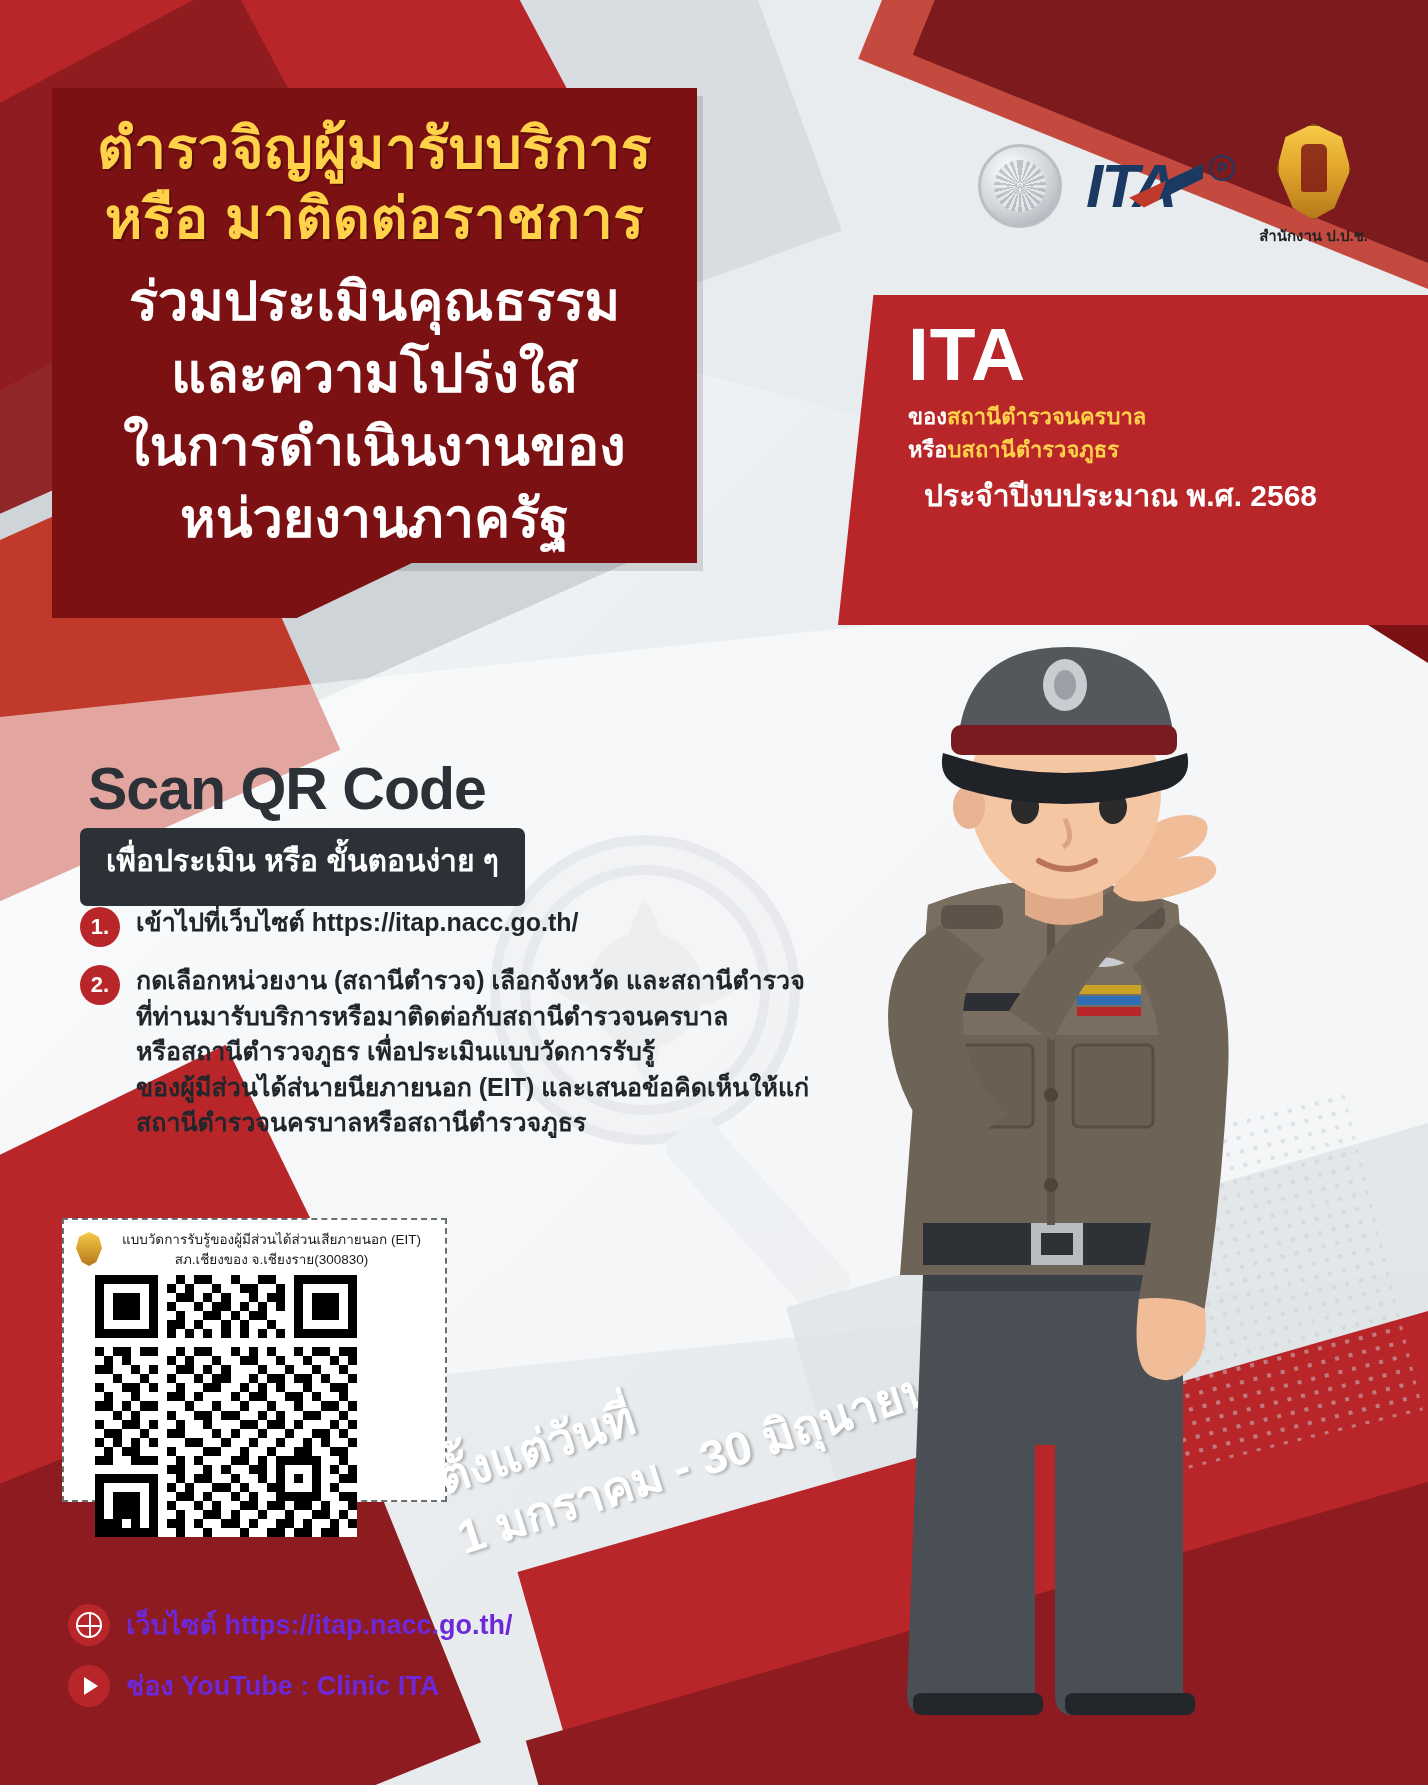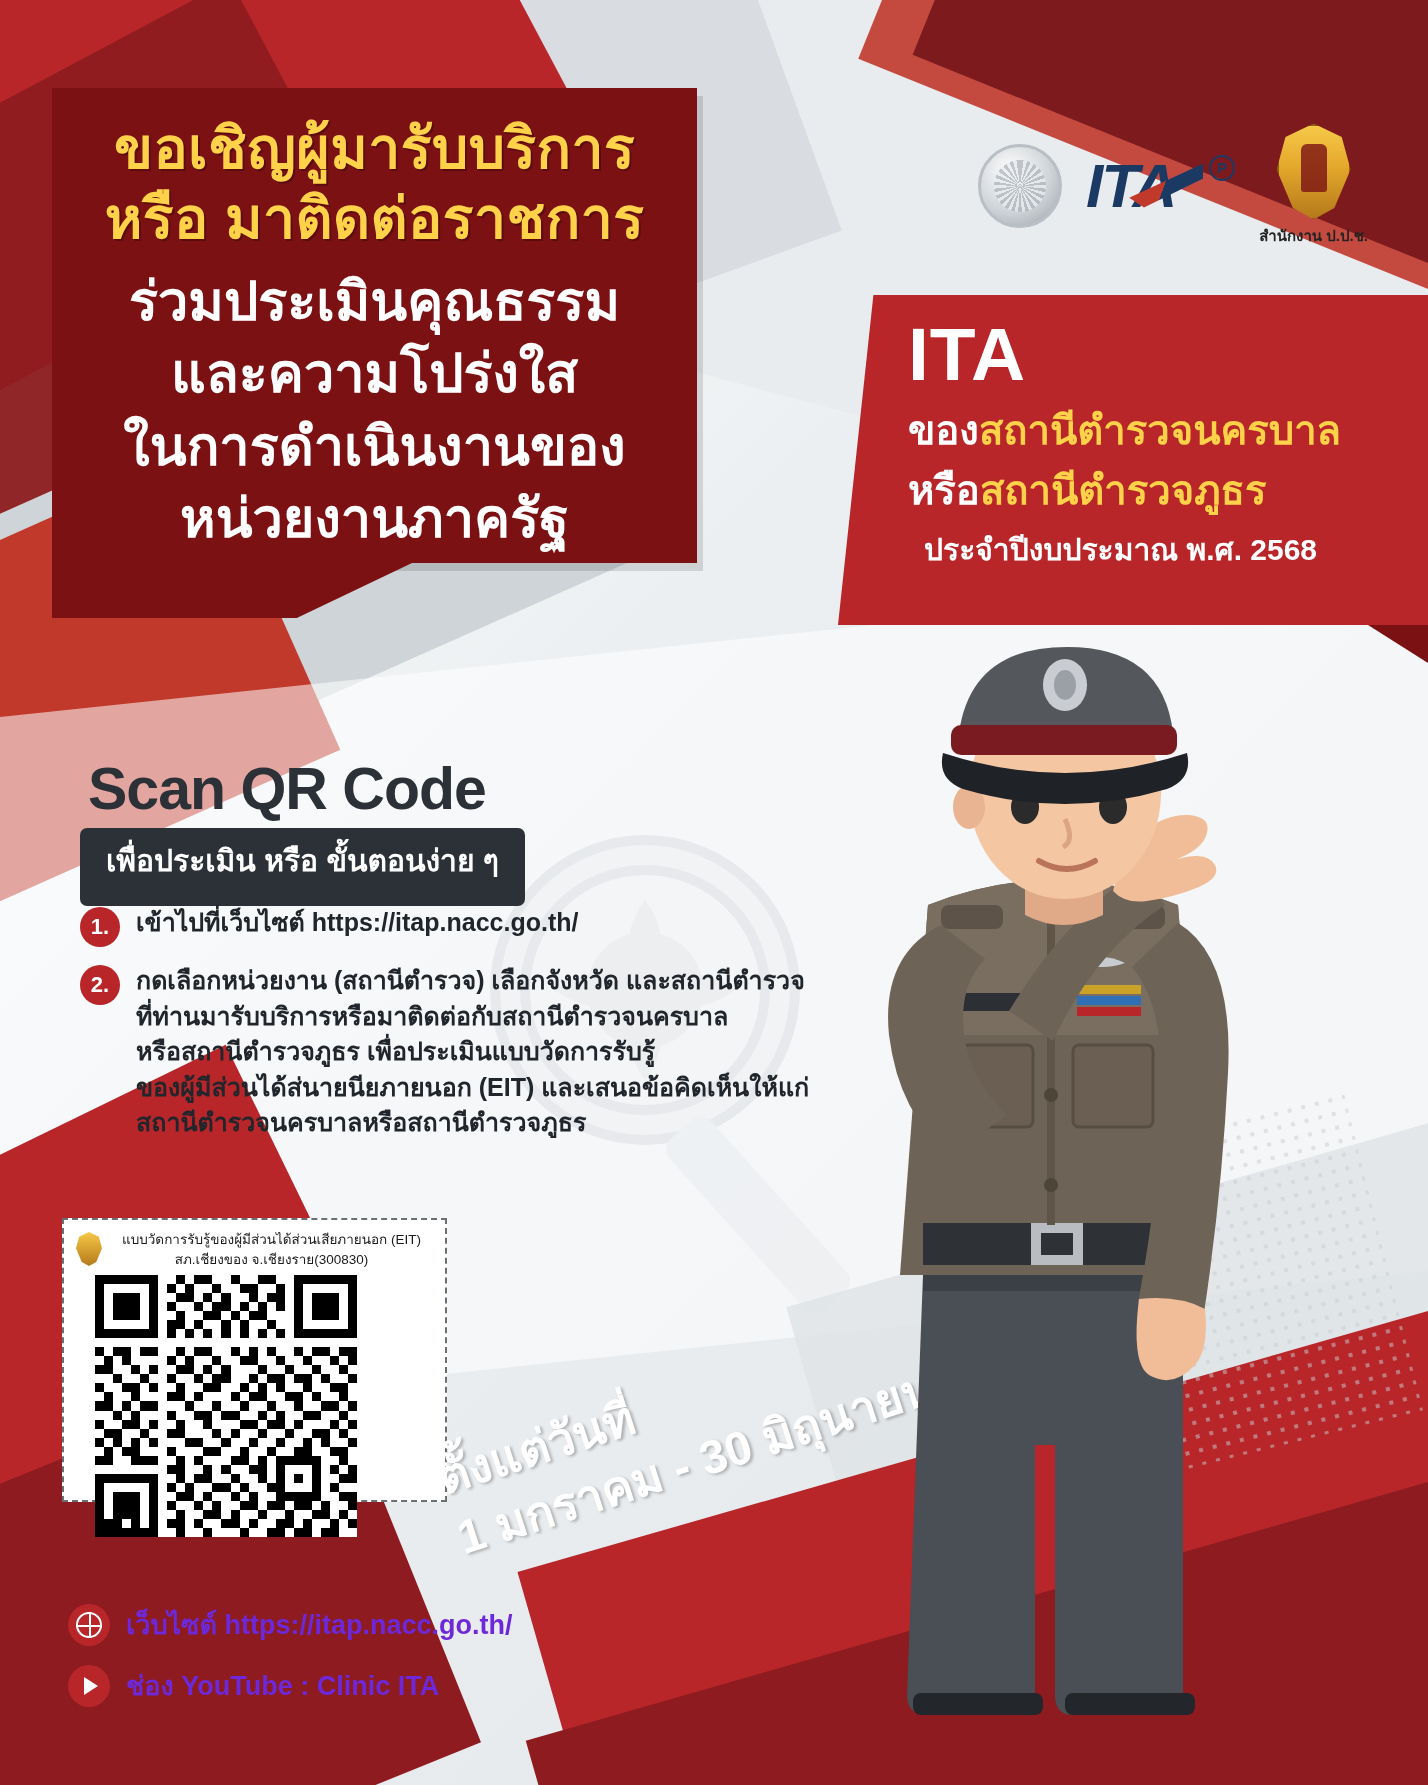--- a/index.html
+++ b/index.html
@@ -65,21 +65,21 @@
     clip-path:polygon(50% 0,88% 14%,100% 48%,78% 88%,50% 100%,22% 88%,0 48%,12% 14%);
     border:2px solid #8d6111;position:relative;}
   .logo-nacc .crest::after{content:"";position:absolute;left:50%;top:20%;transform:translateX(-50%);
     width:26px;height:48px;background:#7b1113;border-radius:6px 6px 3px 3px;opacity:.8;}
   .logo-nacc .cap{font-size:15px;color:#232323;font-weight:bold;margin-top:4px;}
 
   
   .ita-banner{position:absolute;right:0;top:295px;width:590px;height:330px;background:#b8262a;
      clip-path:polygon(6% 0,100% 0,100% 100%,0 100%);padding:22px 40px 0 70px;box-sizing:border-box;}
   .ita-banner .big{font-size:75px;font-weight:bold;color:#ffffff;letter-spacing:1px;line-height:1;margin-bottom:8px;}
-  .ita-banner .line{font-size:40px;font-weight:bold;color:#ffffff;line-height:1.5;}
+  .ita-banner .line{font-size:22px;font-weight:bold;color:#ffffff;line-height:1.5;}
   .ita-banner .hl{color:#ffd24a;}
   .ita-banner .year{font-size:30px;font-weight:bold;color:#ffffff;margin-top:6px;margin-left:16px;}
   .banner-notch{position:absolute;right:0;top:625px;width:60px;height:38px;background:#7b1113;
      clip-path:polygon(0 0,100% 0,100% 100%);}
 
   
   .scan-title{position:absolute;left:88px;top:755px;font-size:59px;font-weight:bold;color:#2b3136;letter-spacing:-1px;}
   .scan-pill{position:absolute;left:80px;top:828px;background:#2b3136;color:#ffffff;font-size:30px;font-weight:bold;
      padding:9px 26px 22px;border-radius:7px;}
 
@@ -149,21 +149,21 @@
       <path d="M215 100 c22 30 22 60 0 90 -22-30-22-60 0-90z"></path>
       <path d="M215 280 c22-30 22-60 0-90 -22 30 -22 60 0 90z"></path>
       <path d="M125 190 c30-22 60-22 90 0 -30 22 -60 22 -90 0z"></path>
       <path d="M305 190 c-30-22-60-22-90 0 30 22 60 22 90 0z"></path>
     </g>
     <rect x="300" y="300" width="56" height="230" rx="14" fill="#dfe4e9" transform="rotate(-42 328 415)"></rect>
   </svg>
 
   <div class="title-box">
     <div class="title-inner">
-      <div class="title-l1">ขอเชิญผู้มารับบริการ</div>
+      <div class="title-l1">ตำรวจิญผู้มารับบริการ</div>
       <div class="title-l2">หรือ มาติดต่อราชการ</div>
       <div class="title-sub" style="white-space:pre-line">ร่วมประเมินคุณธรรม
 และความโปร่งใส
 ในการดำเนินงานของ
 หน่วยงานภาครัฐ</div>
     </div>
   </div>
   <div class="title-tail"></div>
 
   <div class="logos">
@@ -178,21 +178,21 @@
       <div class="cap">สำนักงาน ป.ป.ช.</div>
     </div>
   </div>
 
   <div class="ita-banner">
     <div class="big">ITA</div>
     <div class="line">
       <span>ของ</span><span class="hl">สถานีตำรวจนครบาล</span>
     </div>
     <div class="line">
-      <span>หรือ</span><span class="hl">สถานีตำรวจภูธร</span>
+      <span>หรือ</span><span class="hl">บสถานีตำรวจภูธร</span>
     </div>
     <div class="year">ประจำปีงบประมาณ พ.ศ. 2568</div>
   </div>
   <div class="banner-notch"></div>
 
   <div class="scan-title">Scan QR Code</div>
   <div class="scan-pill">เพื่อประเมิน หรือ ขั้นตอนง่าย ๆ</div>
 
   <div class="steps">
     <div class="step">

